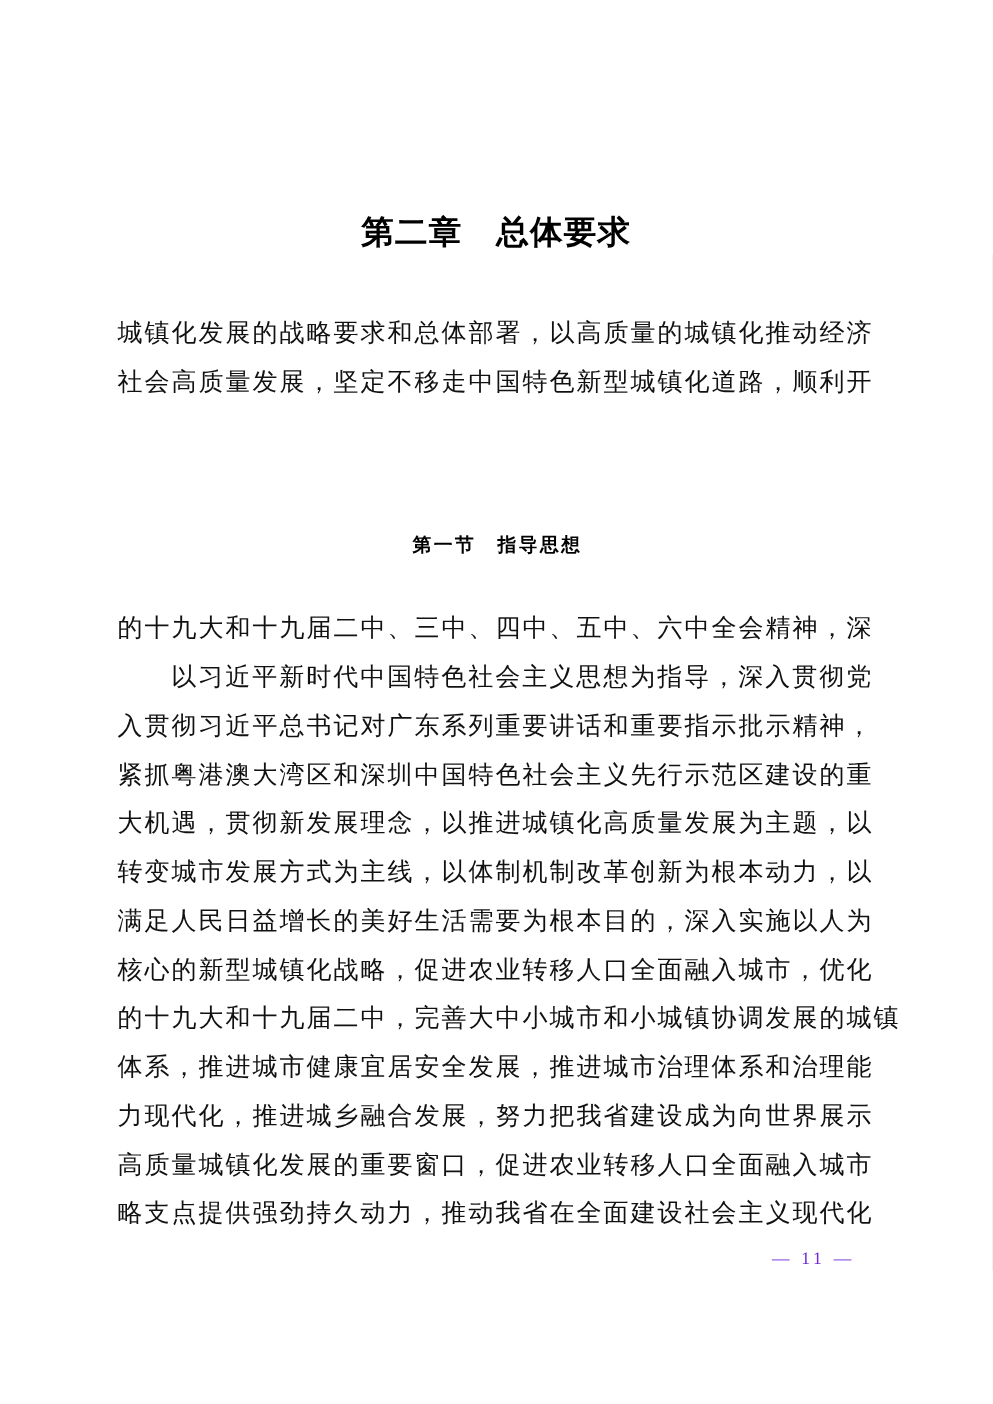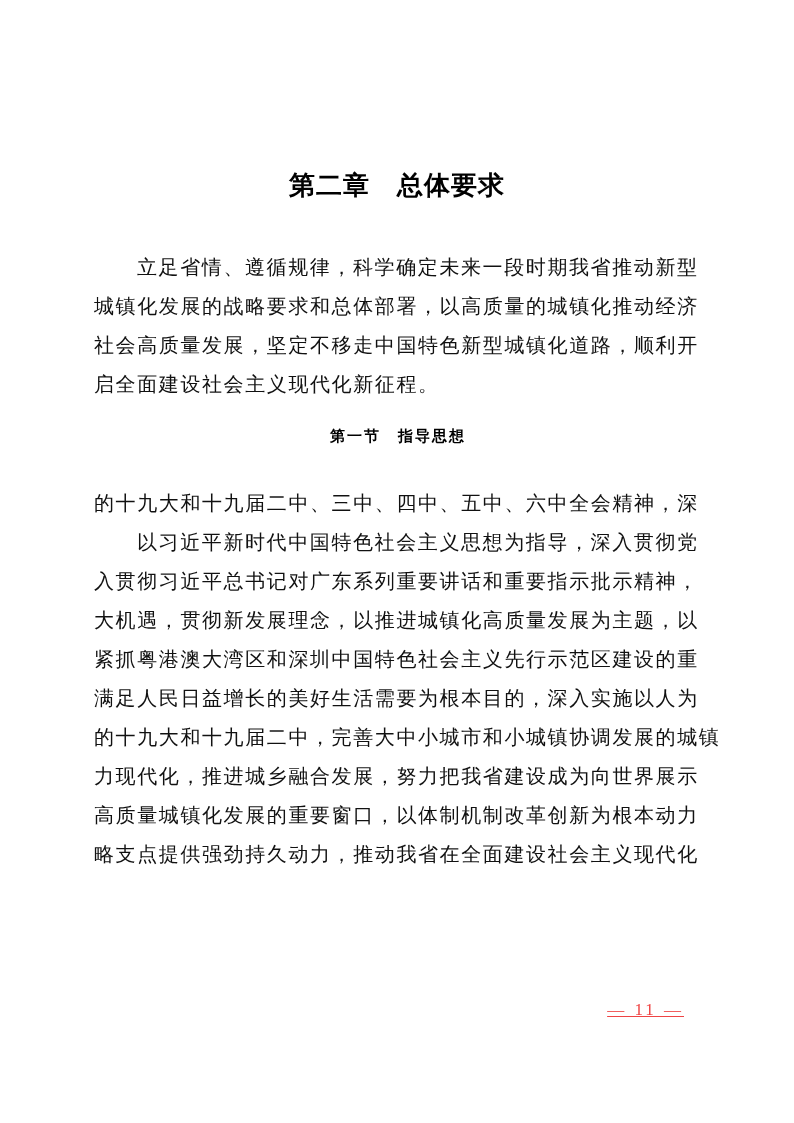--- a/index.html
+++ b/index.html
@@ -51,50 +51,50 @@
     line-height: 39px;
     font-size: 20px;
     letter-spacing: 1.6px;
     white-space: nowrap;
   }
   .indent { text-indent: 43px; }
   .page-number {
     position: absolute;
     top: 1000px;
     right: 110px;
-    font-size: 17px;
+    font-size: 14px;
     letter-spacing: 3px;
-    color: #ef4444;
-    text-decoration: underline;
+    color: #6d28d9;
   }
 </style>
 </head>
 <body>
 
 <div class="page">
 
   <h1 class="chapter-title">第二章　总体要求</h1>
 
   <div class="paragraph para-intro">
-    <div class="text-line indent">立足省情、遵循规律，科学确定未来一段时期我省推动新型</div>
     <div class="text-line">城镇化发展的战略要求和总体部署，以高质量的城镇化推动经济</div>
     <div class="text-line">社会高质量发展，坚定不移走中国特色新型城镇化道路，顺利开</div>
-    <div class="text-line">启全面建设社会主义现代化新征程。</div>
   </div>
 
   <h2 class="section-heading">第一节　指导思想</h2>
 
   <div class="paragraph para-body">
     <div class="text-line">的十九大和十九届二中、三中、四中、五中、六中全会精神，深</div>
     <div class="text-line indent">以习近平新时代中国特色社会主义思想为指导，深入贯彻党</div>
     <div class="text-line">入贯彻习近平总书记对广东系列重要讲话和重要指示批示精神，</div>
+    <div class="text-line">紧抓粤港澳大湾区和深圳中国特色社会主义先行示范区建设的重</div>
     <div class="text-line">大机遇，贯彻新发展理念，以推进城镇化高质量发展为主题，以</div>
-    <div class="text-line">紧抓粤港澳大湾区和深圳中国特色社会主义先行示范区建设的重</div>
+    <div class="text-line">转变城市发展方式为主线，以体制机制改革创新为根本动力，以</div>
     <div class="text-line">满足人民日益增长的美好生活需要为根本目的，深入实施以人为</div>
+    <div class="text-line">核心的新型城镇化战略，促进农业转移人口全面融入城市，优化</div>
     <div class="text-line">的十九大和十九届二中，完善大中小城市和小城镇协调发展的城镇</div>
+    <div class="text-line">体系，推进城市健康宜居安全发展，推进城市治理体系和治理能</div>
     <div class="text-line">力现代化，推进城乡融合发展，努力把我省建设成为向世界展示</div>
-    <div class="text-line">高质量城镇化发展的重要窗口，以体制机制改革创新为根本动力</div>
+    <div class="text-line">高质量城镇化发展的重要窗口，促进农业转移人口全面融入城市</div>
     <div class="text-line">略支点提供强劲持久动力，推动我省在全面建设社会主义现代化</div>
   </div>
 
   <div class="page-number">— 11 —</div>
 
 </div>
 
 </body></html>

